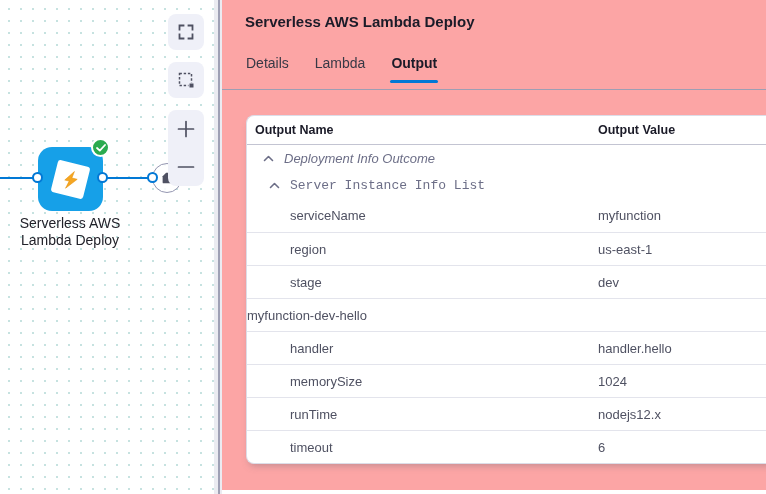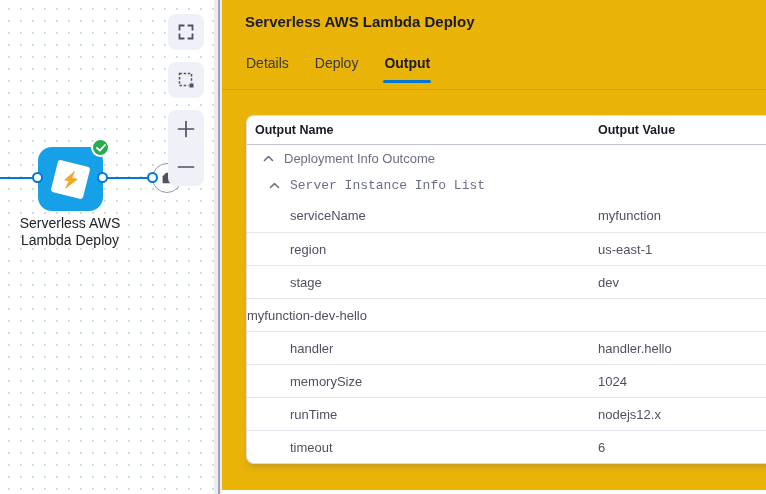--- a/index.html
+++ b/index.html
@@ -44,21 +44,21 @@
   .zoom-group { position:absolute; left:0; top:110px; width:36px; height:76px;
     background:#eff0f8; border-radius:8px; }
   .zoom-half { width:36px; height:38px; background:transparent; border:none;
     display:flex; align-items:center; justify-content:center; cursor:pointer; }
 
   
   .splitter { position:absolute; left:214px; top:0; width:8px; height:494px; background:#ebebf1; }
   .splitter-line { position:absolute; left:4px; top:0; width:2px; height:494px; background:#9fa0b5; }
 
   
-  .panel { position:absolute; left:222px; top:0; width:544px; height:490px; background:#eab308; overflow:hidden; }
+  .panel { position:absolute; left:222px; top:0; width:544px; height:490px; background:#fca5a5; overflow:hidden; }
   .panel-title { position:absolute; left:23px; top:13px; font-size:15px; font-weight:700; color:#1b1b28; }
 
   .tabs { position:absolute; left:23px; top:46px; height:34px; display:flex; }
   .tab { position:relative; height:34px; margin-right:24px; padding:0 1px; background:none; border:none;
     font-family:"Liberation Sans", sans-serif; font-size:14px; color:#383946; cursor:pointer; }
   .tab.active { font-weight:700; color:#1b1b28;text-align:center; }
   .tab.active::after { content:""; position:absolute; left:0; right:0; bottom:-3px;
     height:3px; background:#0278d5; border-radius:2px; }
   .tabs-divider { position:absolute; left:0; top:89px; width:544px; height:1px; background:#9d9eb3; }
 
@@ -69,21 +69,21 @@
   .t-row { display:flex; align-items:center; }
   .t-name { width:351px; display:flex; align-items:center; }
   .t-value { flex:1; font-size:13px; color:#4f5162; }
 
   .t-header { height:29px; border-bottom:1px solid #c3c4d2; }
   .t-header .t-name, .t-header .t-value { font-size:12.5px; font-weight:700; color:#1b1b28; }
   .t-header .t-name { padding-left:8px; }
 
   .group-row { height:27px; cursor:pointer; }
   .group-row .t-name { font-size:13px; color:#6c6e87; }
-  .g1 .t-name { padding-left:16px; } .g2 .t-name { padding-left:22px;font-family:Liberation Mono, monospace; }
+  .g1 .t-name { padding-left:16px;font-style:italic; } .g2 .t-name { padding-left:22px;font-family:Liberation Mono, monospace; }
   .chev { margin-right:10px; display:inline-flex; }
 
   .data-row { height:33px; }
   .data-row + .data-row { border-top:1px solid #e3e4ec; }
   .data-row .t-name { padding-left:43px; font-size:13px; color:#4f5162; }
 </style>
 </head>
 <body>
 
 <div class="app">
@@ -157,21 +157,21 @@
 
   <div class="splitter">
     <div class="splitter-line"></div>
   </div>
 
   <div class="panel">
     <div class="panel-title">Serverless AWS Lambda Deploy</div>
 
     <div class="tabs">
       <button class="tab">Details</button>
-      <button class="tab">Deploy</button>
+      <button class="tab">Lambda</button>
       <button class="tab active">Output</button>
     </div>
     <div class="tabs-divider"></div>
 
     <div class="card">
 
       <div class="t-row t-header">
         <div class="t-name">Output Name</div>
         <div class="t-value">Output Value</div>
       </div>

